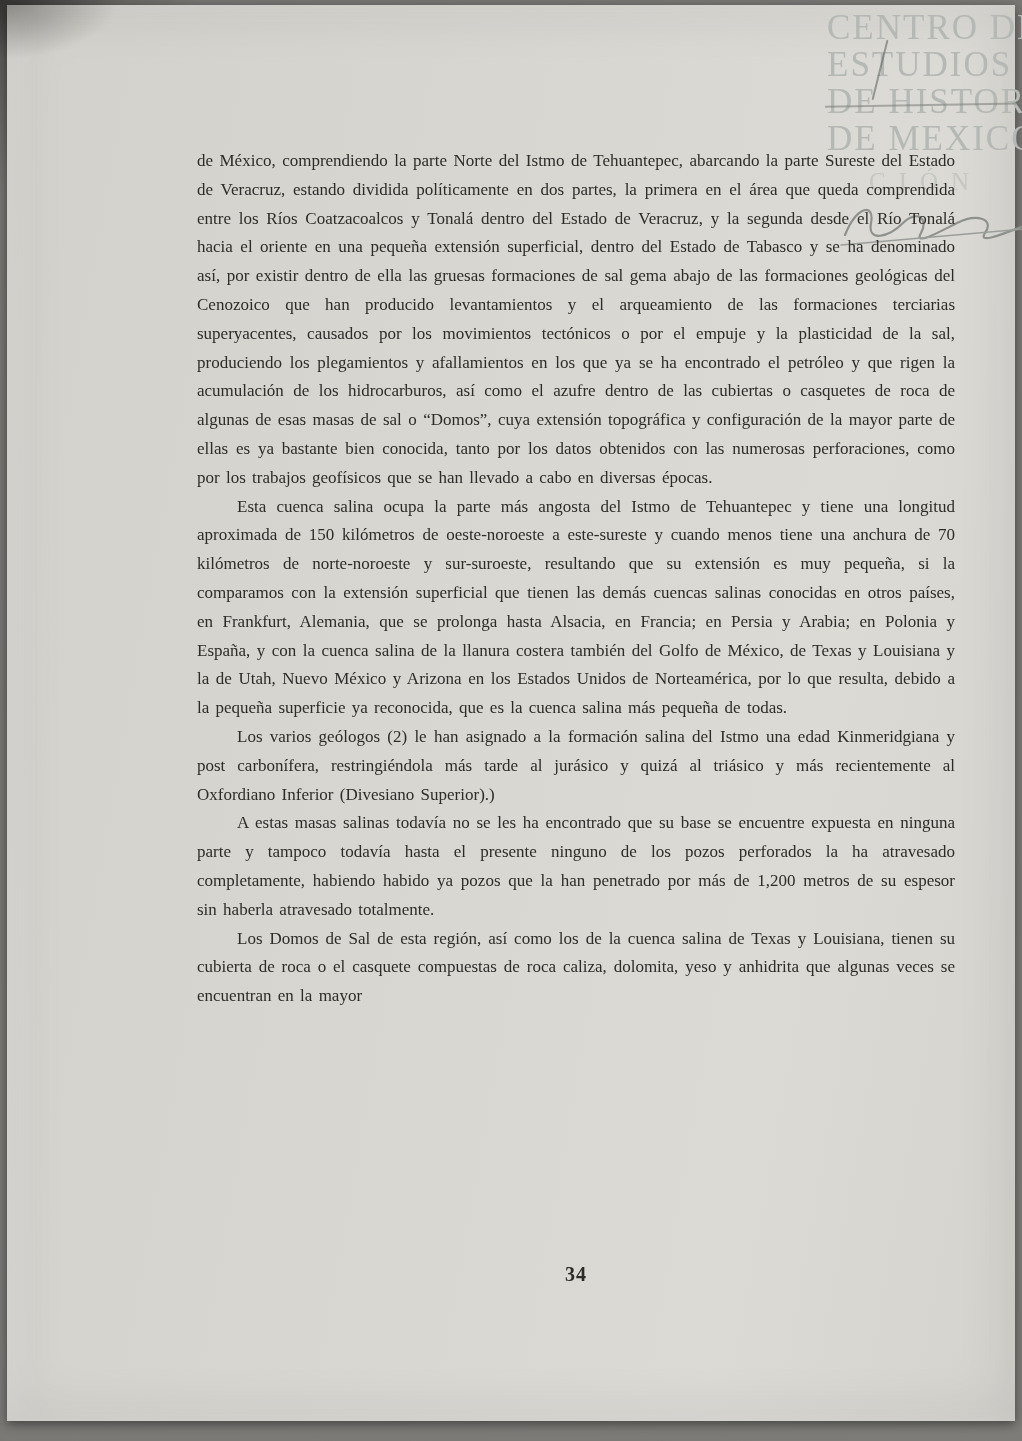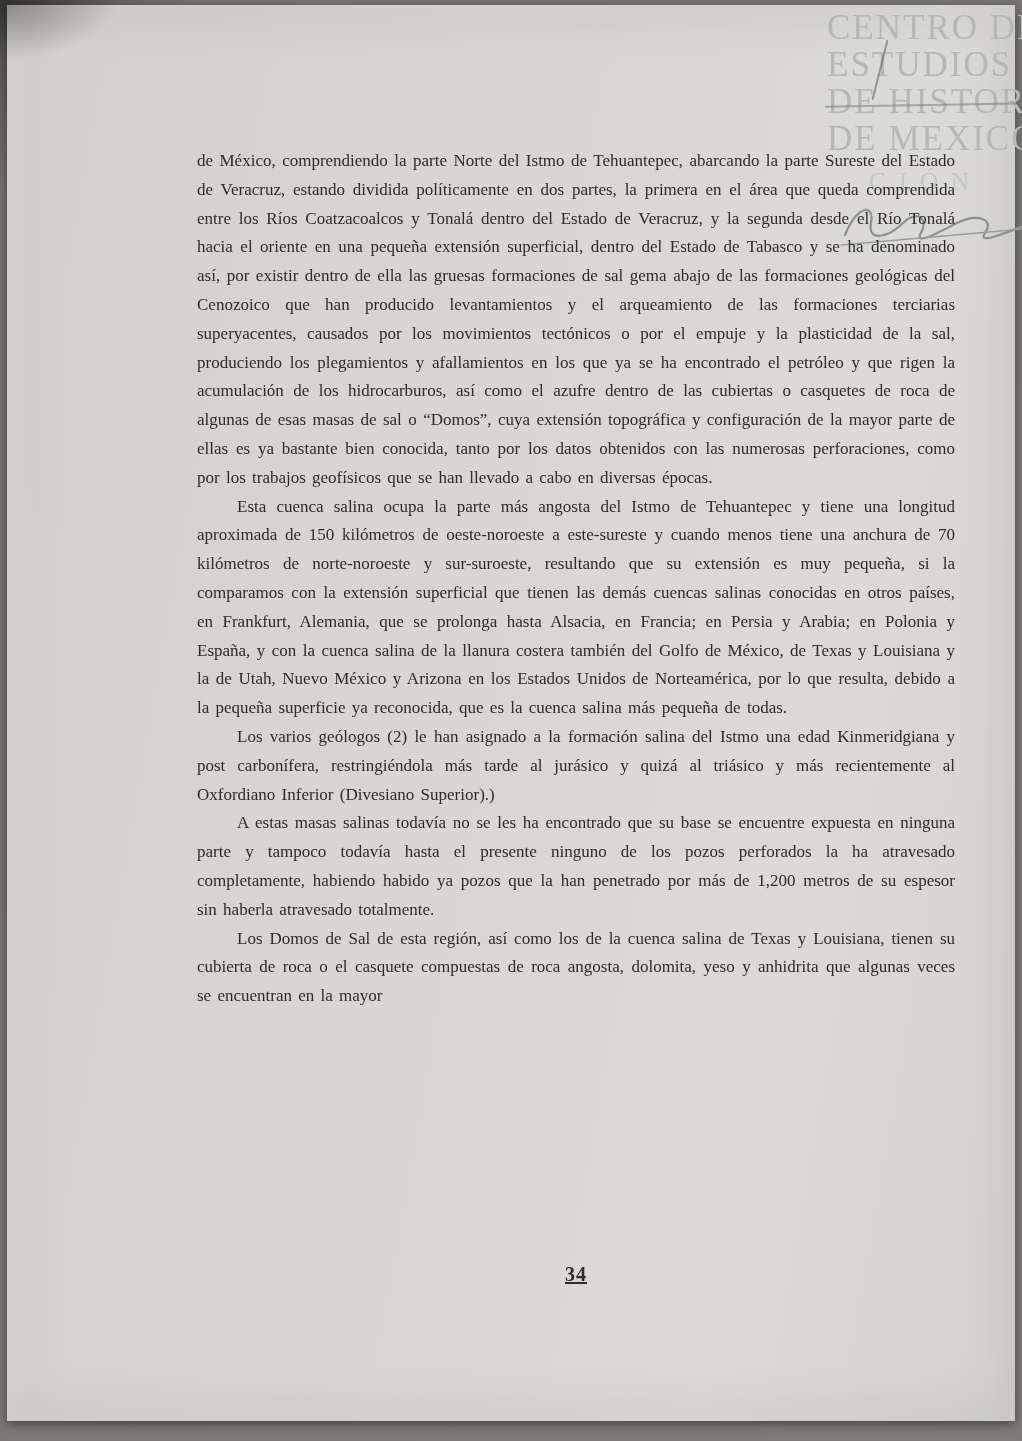--- a/index.html
+++ b/index.html
@@ -90,21 +90,20 @@
   .page-number {
     position: absolute;
     left: 190px;
     top: 1258px;
     width: 758px;
     text-align: center;
     font-size: 20px;
     font-weight: 600;
     color: #2e2c29;
     letter-spacing: 1px;
-    text-decoration: underline;
   }
   
   .corner-shade {
     position: absolute;
     left: 0; top: 0;
     width: 120px; height: 60px;
     background: radial-gradient(ellipse at top left, rgba(0,0,0,0.35), rgba(0,0,0,0) 70%);
     pointer-events: none;
   }
 </style>
@@ -127,19 +126,19 @@
     <svg class="signature" viewBox="0 0 190 70">
       <path d="M8,42 C20,12 38,10 34,30 C30,50 52,44 66,30 C80,16 92,26 84,40 C76,54 104,38 120,30 C140,20 158,26 148,40 C140,52 168,40 184,34" fill="none" stroke="#8e928e" stroke-width="2.2" stroke-linecap="round"></path>
       <path d="M4,52 L186,36" fill="none" stroke="#9a9e9a" stroke-width="1.4" stroke-linecap="round"></path>
     </svg>
 
     <main class="text-block">
       <p class="para">de México, comprendiendo la parte Norte del Istmo de Tehuantepec, abarcando la parte Sureste del Estado de Veracruz, estando dividida políticamente en dos partes, la primera en el área que queda comprendida entre los Ríos Coatzacoalcos y Tonalá dentro del Estado de Veracruz, y la segunda desde el Río Tonalá hacia el oriente en una pequeña extensión superficial, dentro del Estado de Tabasco y se ha denominado así, por existir dentro de ella las gruesas formaciones de sal gema abajo de las formaciones geológicas del Cenozoico que han producido levantamientos y el arqueamiento de las formaciones terciarias superyacentes, causados por los movimientos tectónicos o por el empuje y la plasticidad de la sal, produciendo los plegamientos y afallamientos en los que ya se ha encontrado el petróleo y que rigen la acumulación de los hidrocarburos, así como el azufre dentro de las cubiertas o casquetes de roca de algunas de esas masas de sal o “Domos”, cuya extensión topográfica y configuración de la mayor parte de ellas es ya bastante bien conocida, tanto por los datos obtenidos con las numerosas perforaciones, como por los trabajos geofísicos que se han llevado a cabo en diversas épocas.</p>
       <p class="para indent">Esta cuenca salina ocupa la parte más angosta del Istmo de Tehuantepec y tiene una longitud aproximada de 150 kilómetros de oeste-noroeste a este-sureste y cuando menos tiene una anchura de 70 kilómetros de norte-noroeste y sur-suroeste, resultando que su extensión es muy pequeña, si la comparamos con la extensión superficial que tienen las demás cuencas salinas conocidas en otros países, en Frankfurt, Alemania, que se prolonga hasta Alsacia, en Francia; en Persia y Arabia; en Polonia y España, y con la cuenca salina de la llanura costera también del Golfo de México, de Texas y Louisiana y la de Utah, Nuevo México y Arizona en los Estados Unidos de Norteamérica, por lo que resulta, debido a la pequeña superficie ya reconocida, que es la cuenca salina más pequeña de todas.</p>
       <p class="para indent">Los varios geólogos (2) le han asignado a la formación salina del Istmo una edad Kinmeridgiana y post carbonífera, restringiéndola más tarde al jurásico y quizá al triásico y más recientemente al Oxfordiano Inferior (Divesiano Superior).)</p>
       <p class="para indent">A estas masas salinas todavía no se les ha encontrado que su base se encuentre expuesta en ninguna parte y tampoco todavía hasta el presente ninguno de los pozos perforados la ha atravesado completamente, habiendo habido ya pozos que la han penetrado por más de 1,200 metros de su espesor sin haberla atravesado totalmente.</p>
-      <p class="para indent">Los Domos de Sal de esta región, así como los de la cuenca salina de Texas y Louisiana, tienen su cubierta de roca o el casquete compuestas de roca angosta, dolomita, yeso y anhidrita que algunas veces se encuentran en la mayor</p>
+      <p class="para indent">Los Domos de Sal de esta región, así como los de la cuenca salina de Texas y Louisiana, tienen su cubierta de roca o el casquete compuestas de roca caliza, dolomita, yeso y anhidrita que algunas veces se encuentran en la mayor</p>
     </main>
 
     <div class="page-number">34</div>
   </div>
   <div class="corner-shade"></div>
 </div>
 
 </body></html>

